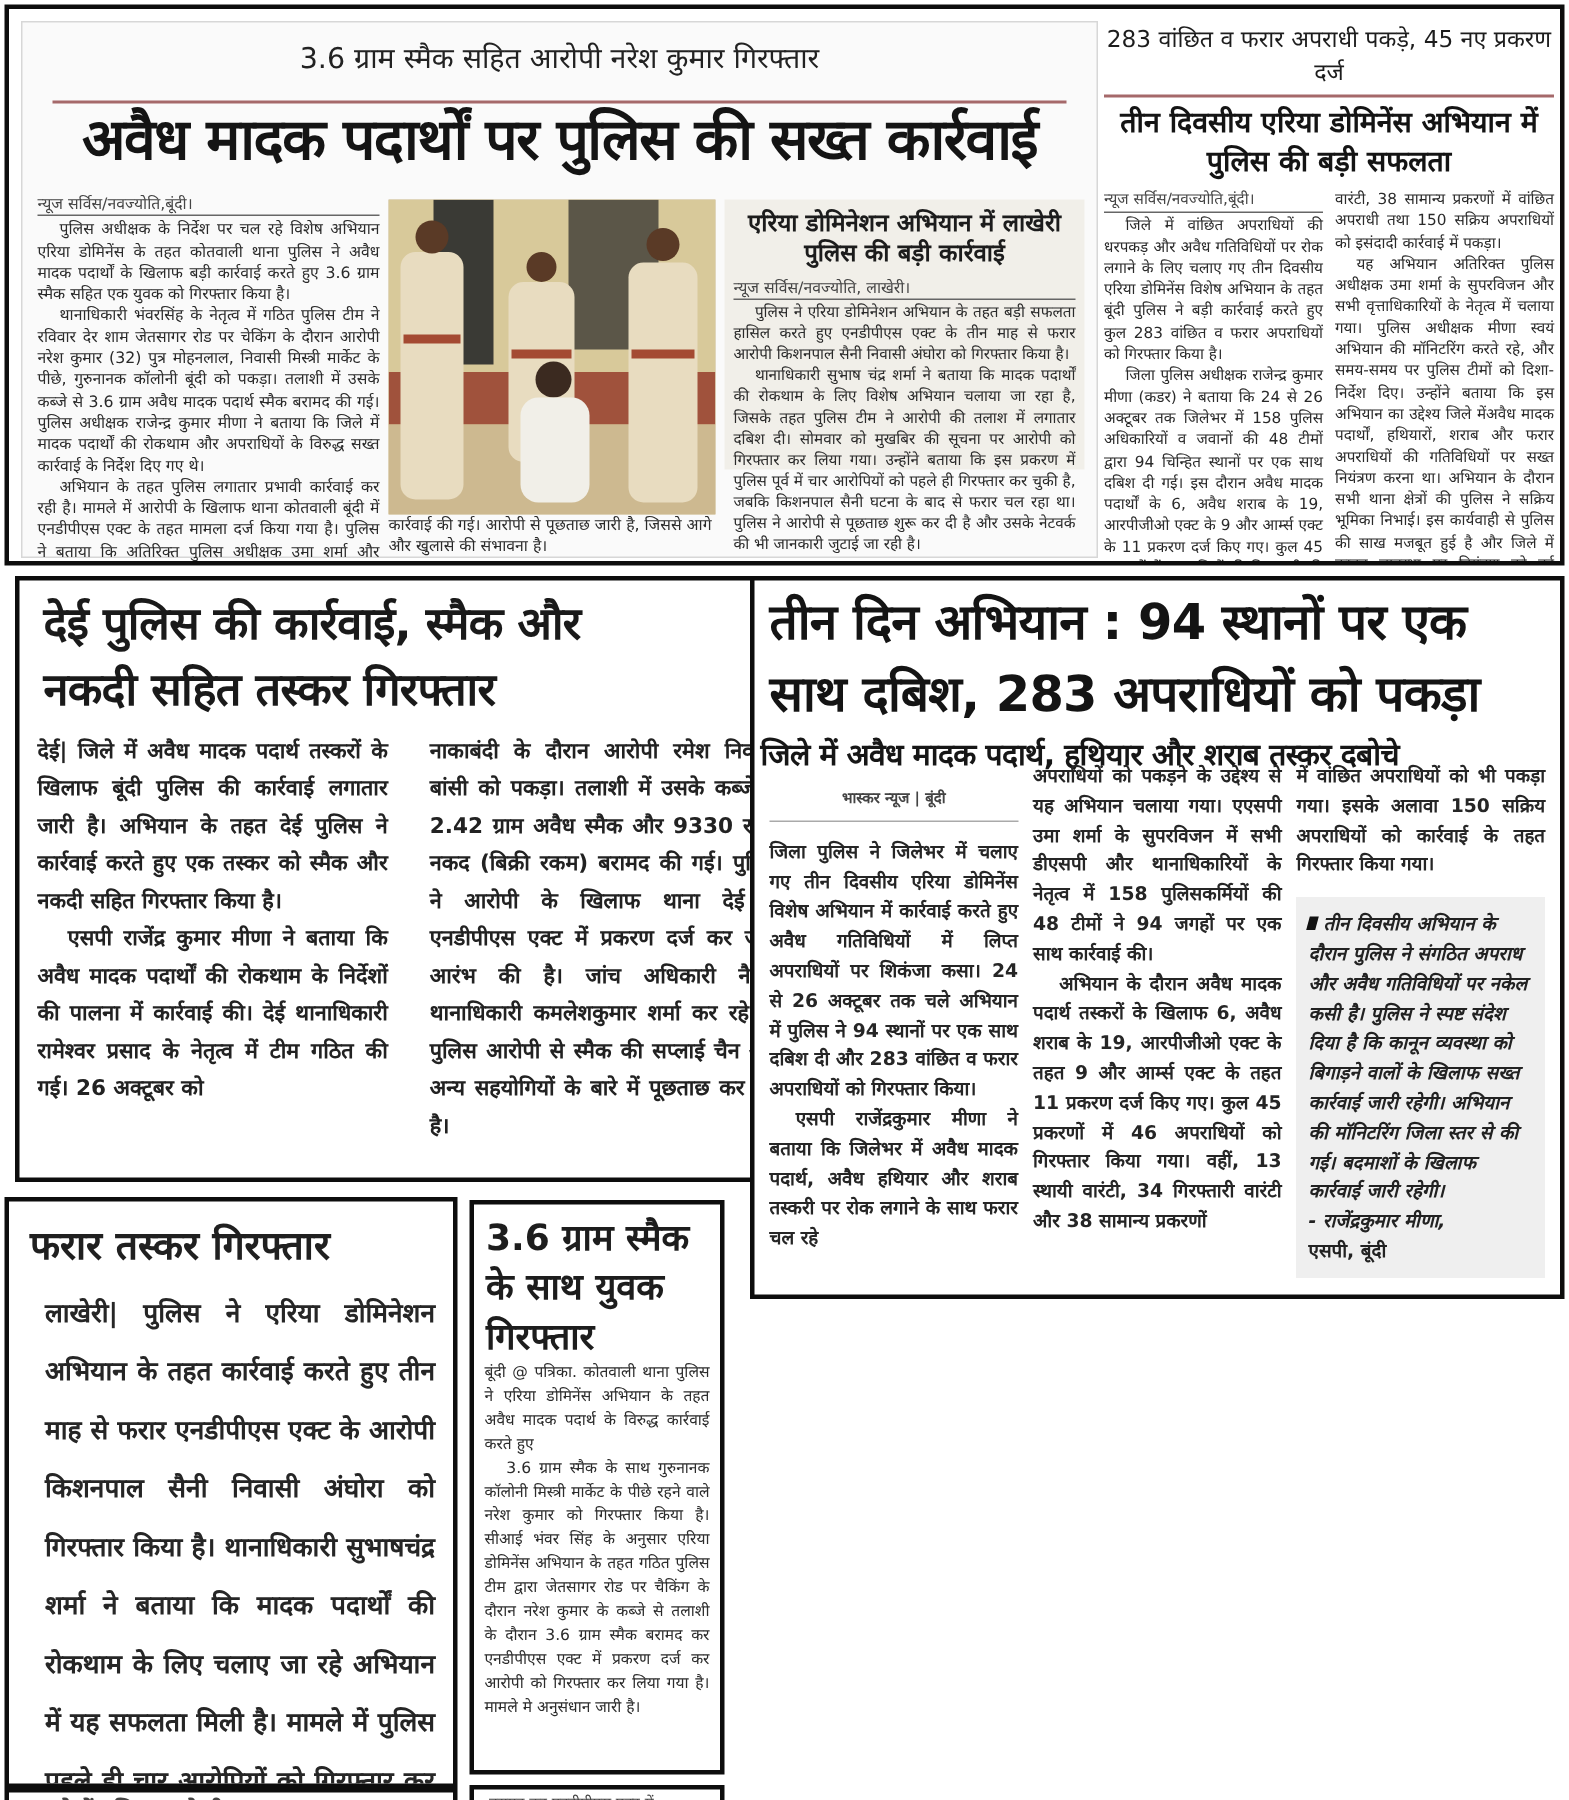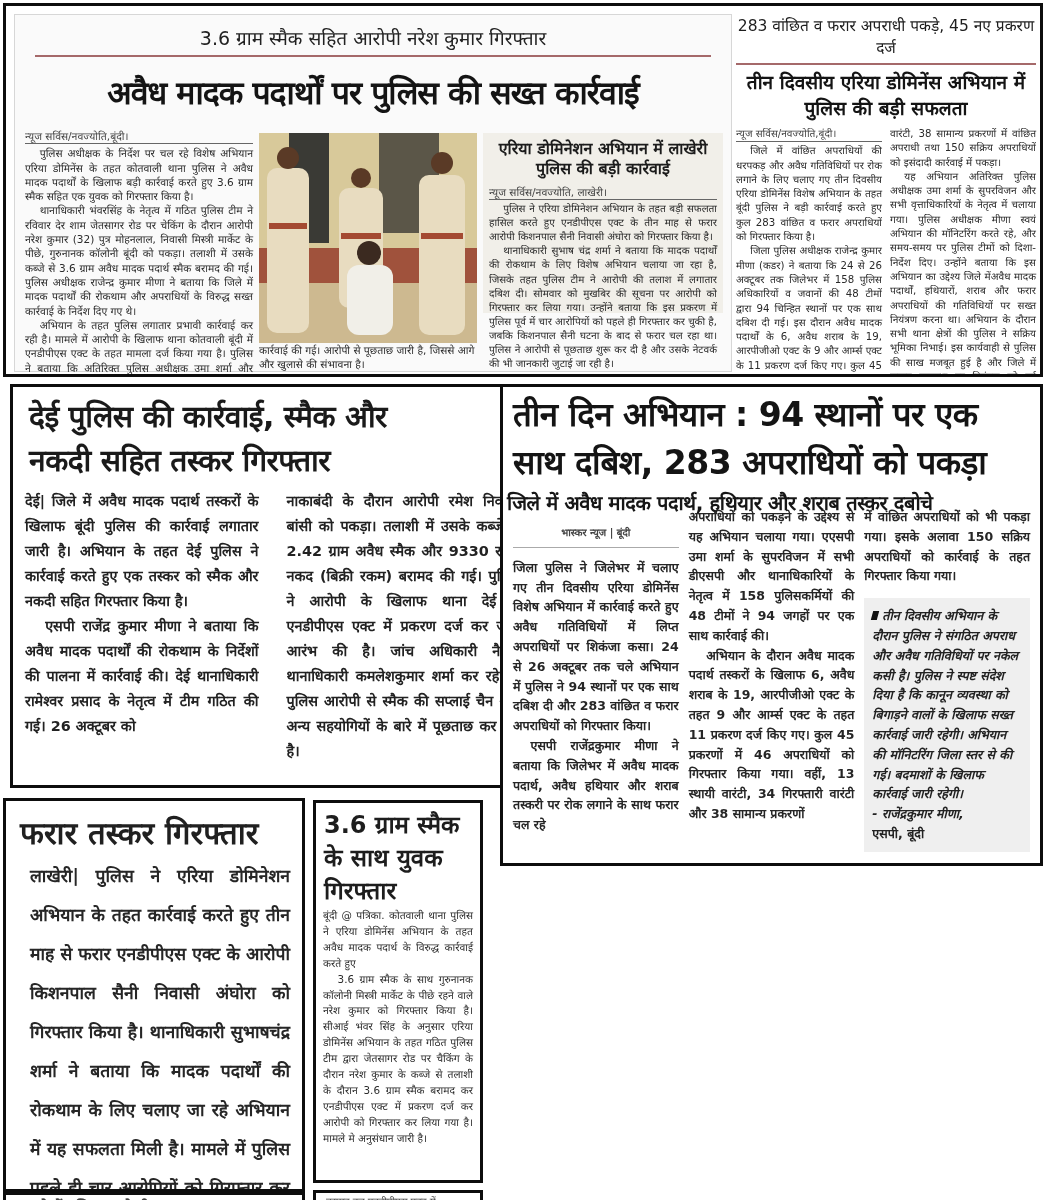--- a/index.html
+++ b/index.html
@@ -4,22 +4,22 @@
 <style>
   html, body { margin:0; padding:0; background:#ffffff; }
   body { width:1046px; height:1200px; position:relative; overflow:hidden; font-family:"DejaVu Sans", sans-serif; color:#1b1b1b; }
   .clip { position:absolute; background:#fff; box-sizing:border-box; border:3px solid #0d0d0d; overflow:hidden; }
   .p { margin:0; text-align:justify; }
   .ind { text-indent:1.4em; }
 
   
   #c1 { left:3px; top:3px; width:1040px; height:374px; }
   #c1a { position:absolute; left:8px; top:8px; width:718px; height:358px; background:#fafafa; border:1px solid #d7d7d7; box-sizing:border-box; }
-  #c1a .kicker { position:absolute; left:20px; right:20px; top:10px; height:26px; text-align:center; font-size:19px; color:#222; border-bottom:2px solid #a5696a; padding-bottom:4px; }
-  #c1a .headline { position:absolute; left:14px; right:14px; top:46px; text-align:center; font-size:32px; font-weight:bold; letter-spacing:-1px; color:#141414; line-height:64px; }
+  #c1a .kicker { position:absolute; left:20px; right:20px; top:10px; height:26px; text-align:center; font-size:19px; color:#222; border-bottom:2px solid #a5696a; padding-bottom:16px; }
+  #c1a .headline { position:absolute; left:14px; right:14px; top:46px; text-align:center; font-size:38px; font-weight:bold; letter-spacing:-1px; color:#141414; line-height:64px; }
   #c1a .col1 { position:absolute; left:10px; top:114px; width:228px; font-size:10.5px; line-height:14.3px; color:#2a2a2a; }
   #c1a .dateline { font-size:10.5px; color:#444; border-bottom:1px solid #666; margin-bottom:2px; }
   #photo { position:absolute; left:244px; top:118px; width:218px; height:210px; background:#c9b88a; overflow:hidden; }
   #c1a .caption { position:absolute; left:244px; top:328px; width:218px; font-size:10.5px; line-height:14.3px; color:#2a2a2a; }
   #c1a .side { position:absolute; left:468px; top:118px; width:240px; height:180px; background:#f1efe9; padding:4px 6px; box-sizing:border-box; }
   #c1a .side .shead { font-size:16px; font-weight:bold; text-align:center; line-height:20px; margin:2px 0 6px; color:#1c1c1c; }
   #c1a .side .sbody { font-size:10.2px; line-height:14.1px; color:#2a2a2a; }
 
   #c1b { position:absolute; left:730px; top:6px; width:300px; height:362px; }
   #c1b .kicker { font-size:15.5px; text-align:center; padding:2px 0 5px; border-bottom:2px solid #a5696a; color:#1d1d1d; }
@@ -40,21 +40,21 @@
   #c3 .headline { font-size:33px; font-weight:bold; line-height:48px; margin:4px 0 0 10px; color:#141414; letter-spacing:-0.5px; }
   #c3 .sub { font-size:20px; font-weight:bold; margin:2px 0 0 4px; color:#161616; letter-spacing:-0.4px; }
   #c3 .cols { position:absolute; left:10px; top:136px; right:10px; display:flex; gap:10px; }
   #c3 .col { width:168px; font-size:12.5px; line-height:19.8px; font-weight:bold; color:#262626; }
   #c3 .byline { text-align:center; font-size:10px; color:#444; border-bottom:1px solid #aaa; padding-bottom:4px; margin-bottom:10px; }
   #c3 .quote { background:#efefef; margin-top:12px; padding:8px 8px; font-size:12.5px; line-height:19.8px; font-style:italic; font-weight:bold; color:#222; text-align:left; }
   #c3 .quote .bullet { display:inline-block; width:6px; height:9px; background:#111; margin-right:4px; transform:skewX(-15deg); }
 
   
   #c4 { left:3px; top:798px; width:302px; height:394px; }
-  #c4 .headline { font-size:31px; font-weight:bold; margin:10px 0 0 14px; color:#202020; }
+  #c4 .headline { font-size:26px; font-weight:bold; margin:10px 0 0 14px; color:#202020; }
   #c4 .body { position:absolute; left:24px; right:12px; top:56px; font-size:17.5px; line-height:39px; font-weight:bold; color:#262626; }
   #c4 .lead { font-weight:900; }
   #c4b { left:3px; top:1192px; width:302px; height:20px; }
 
   
   #c5 { left:313px; top:800px; width:170px; height:383px; }
   #c5 .headline { font-size:24px; font-weight:bold; line-height:33px; margin:6px 0 0 8px; color:#1d1d1d; }
   #c5 .body { margin:0 7px; font-size:10.4px; line-height:15.9px; color:#2c2c2c; }
   #c5b { left:313px; top:1190px; width:170px; height:20px; }
   .cutline { font-size:10px; color:#444; margin:1px 0 0 10px; white-space:nowrap; }

